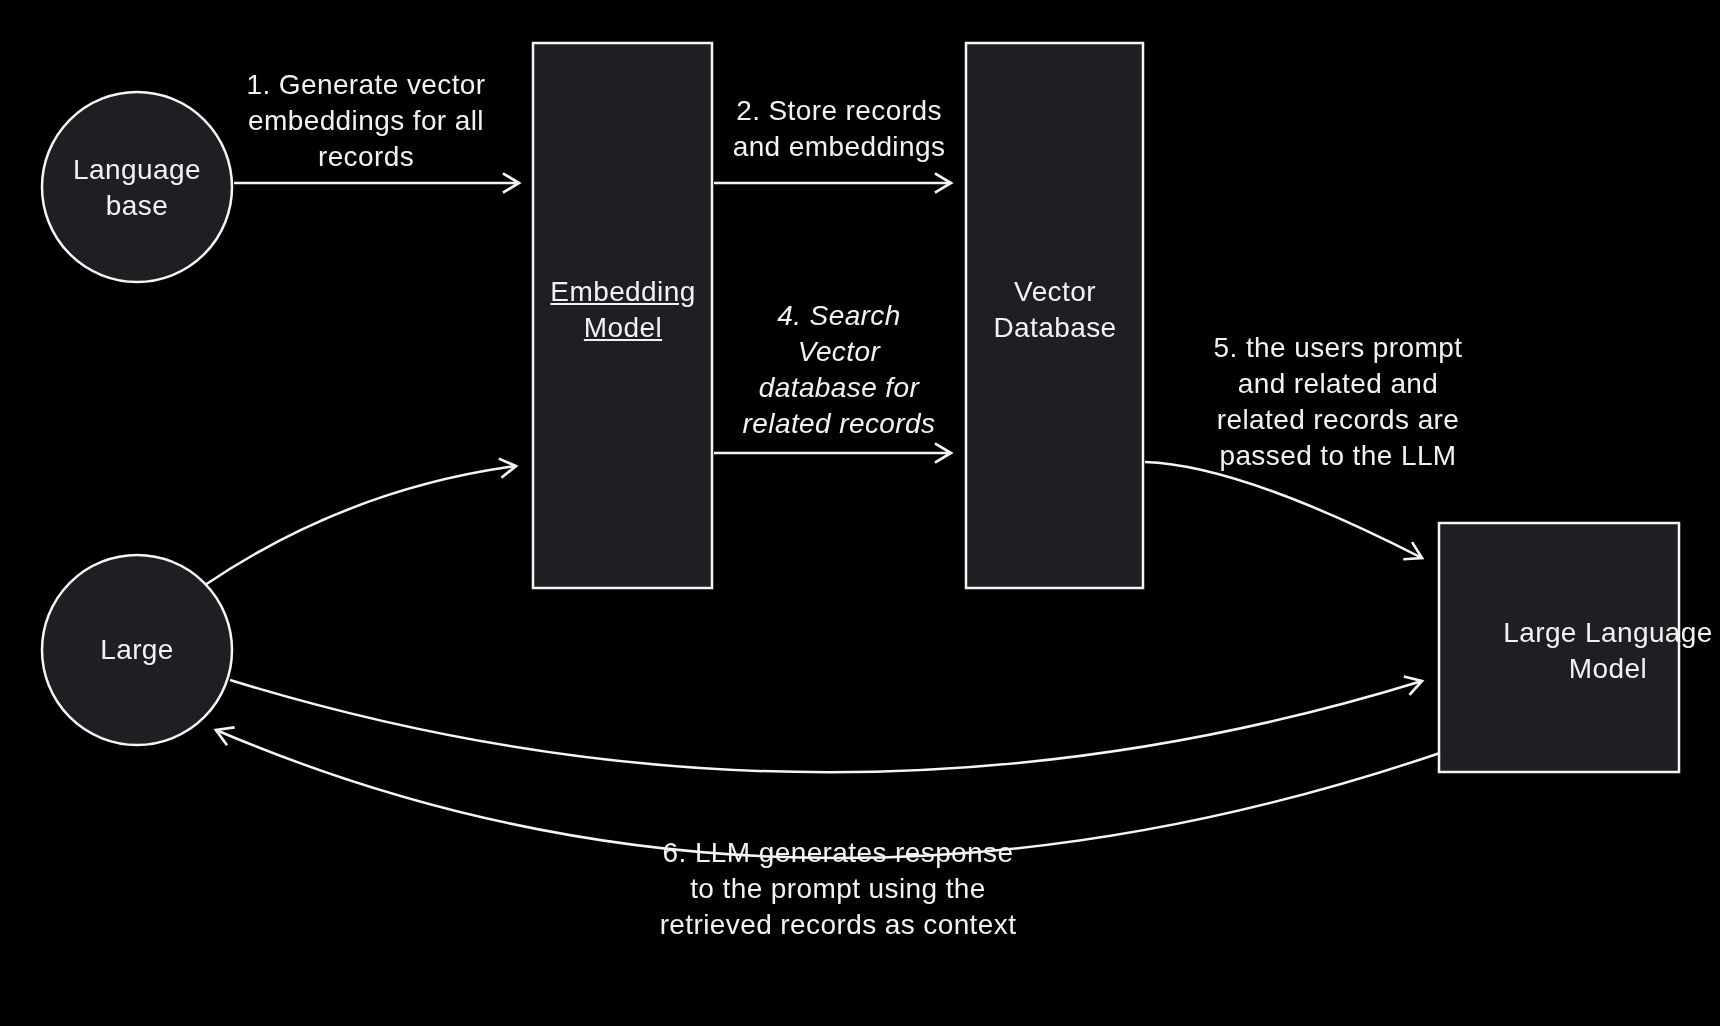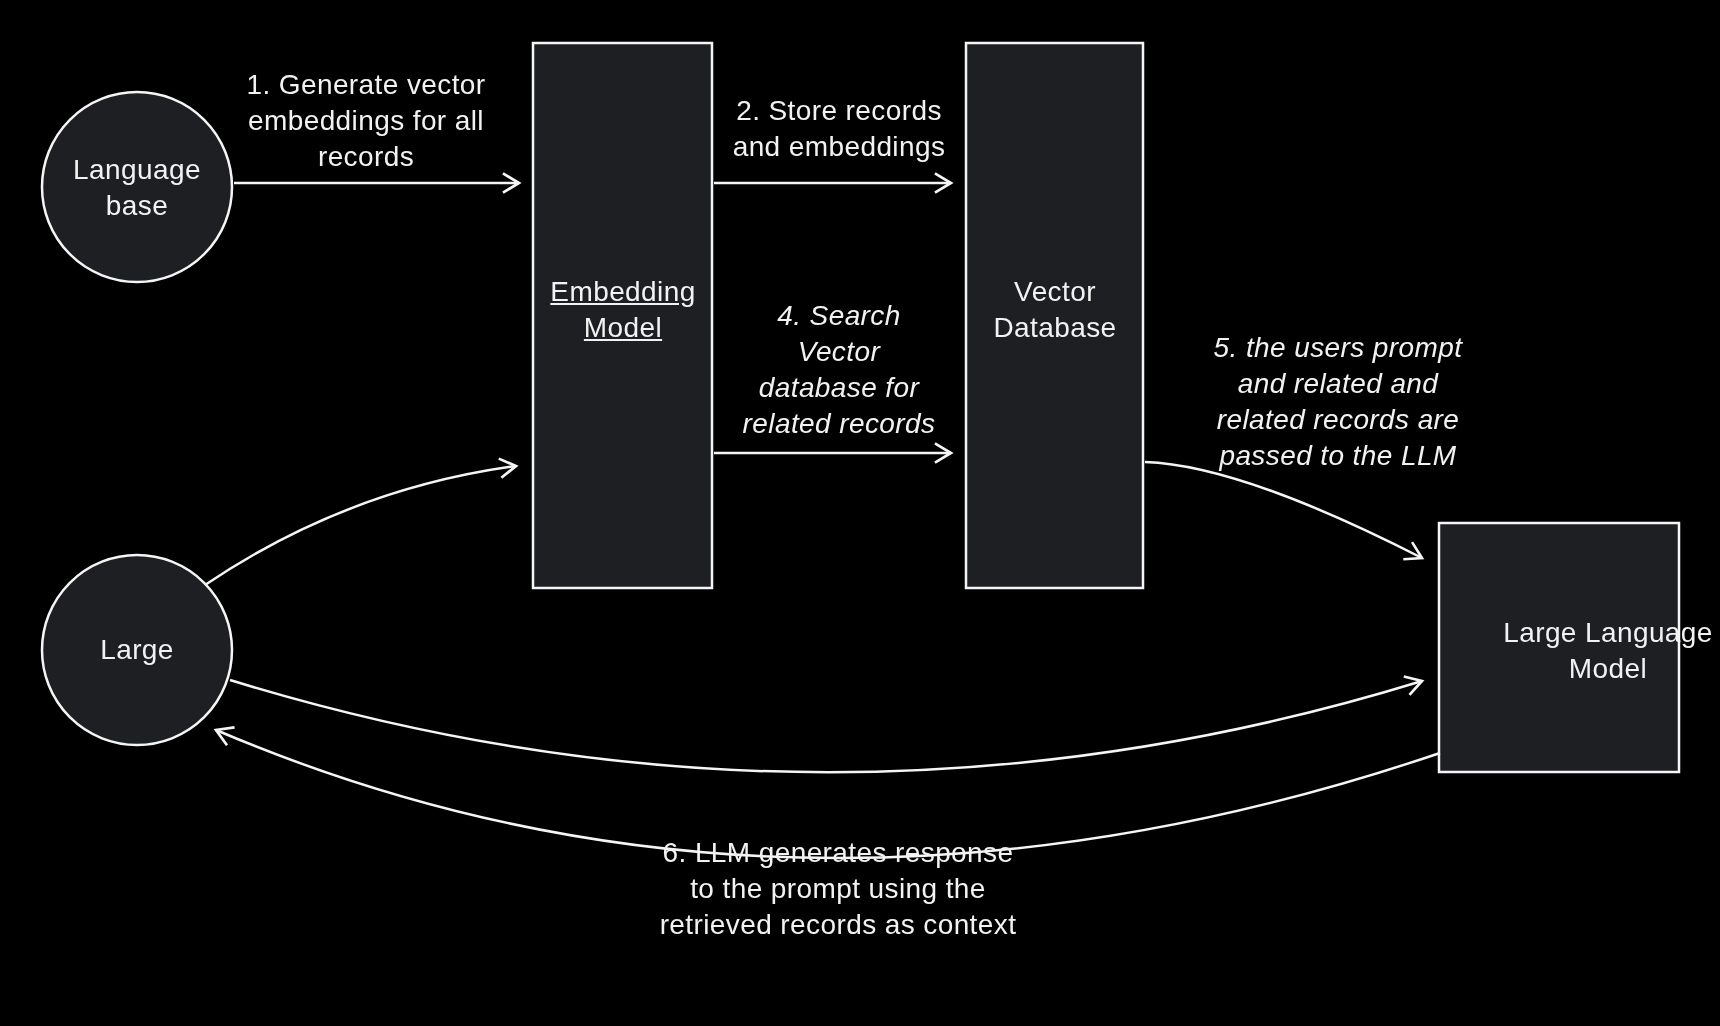--- a/index.html
+++ b/index.html
@@ -79,21 +79,21 @@
 
   <div class="label" style="left:366px; top:67px;">1. Generate vector
 embeddings for all
 records</div>
   <div class="label" style="left:839px; top:93px;">2. Store records
 and embeddings</div>
   <div class="label" style="left:839px; top:298px;font-style:italic;">4. Search
 Vector
 database for
 related records</div>
-  <div class="label" style="left:1338px; top:330px;font-style:italic;">5. the users prompt
+  <div class="label" style="left:1338px; top:330px;">5. the users prompt
 and related and
 related records are
 passed to the LLM</div>
   <div class="label" style="left:838px; top:835px;">6. LLM generates response
 to the prompt using the
 retrieved records as context</div>
 
 </div>
 
 </body></html>

